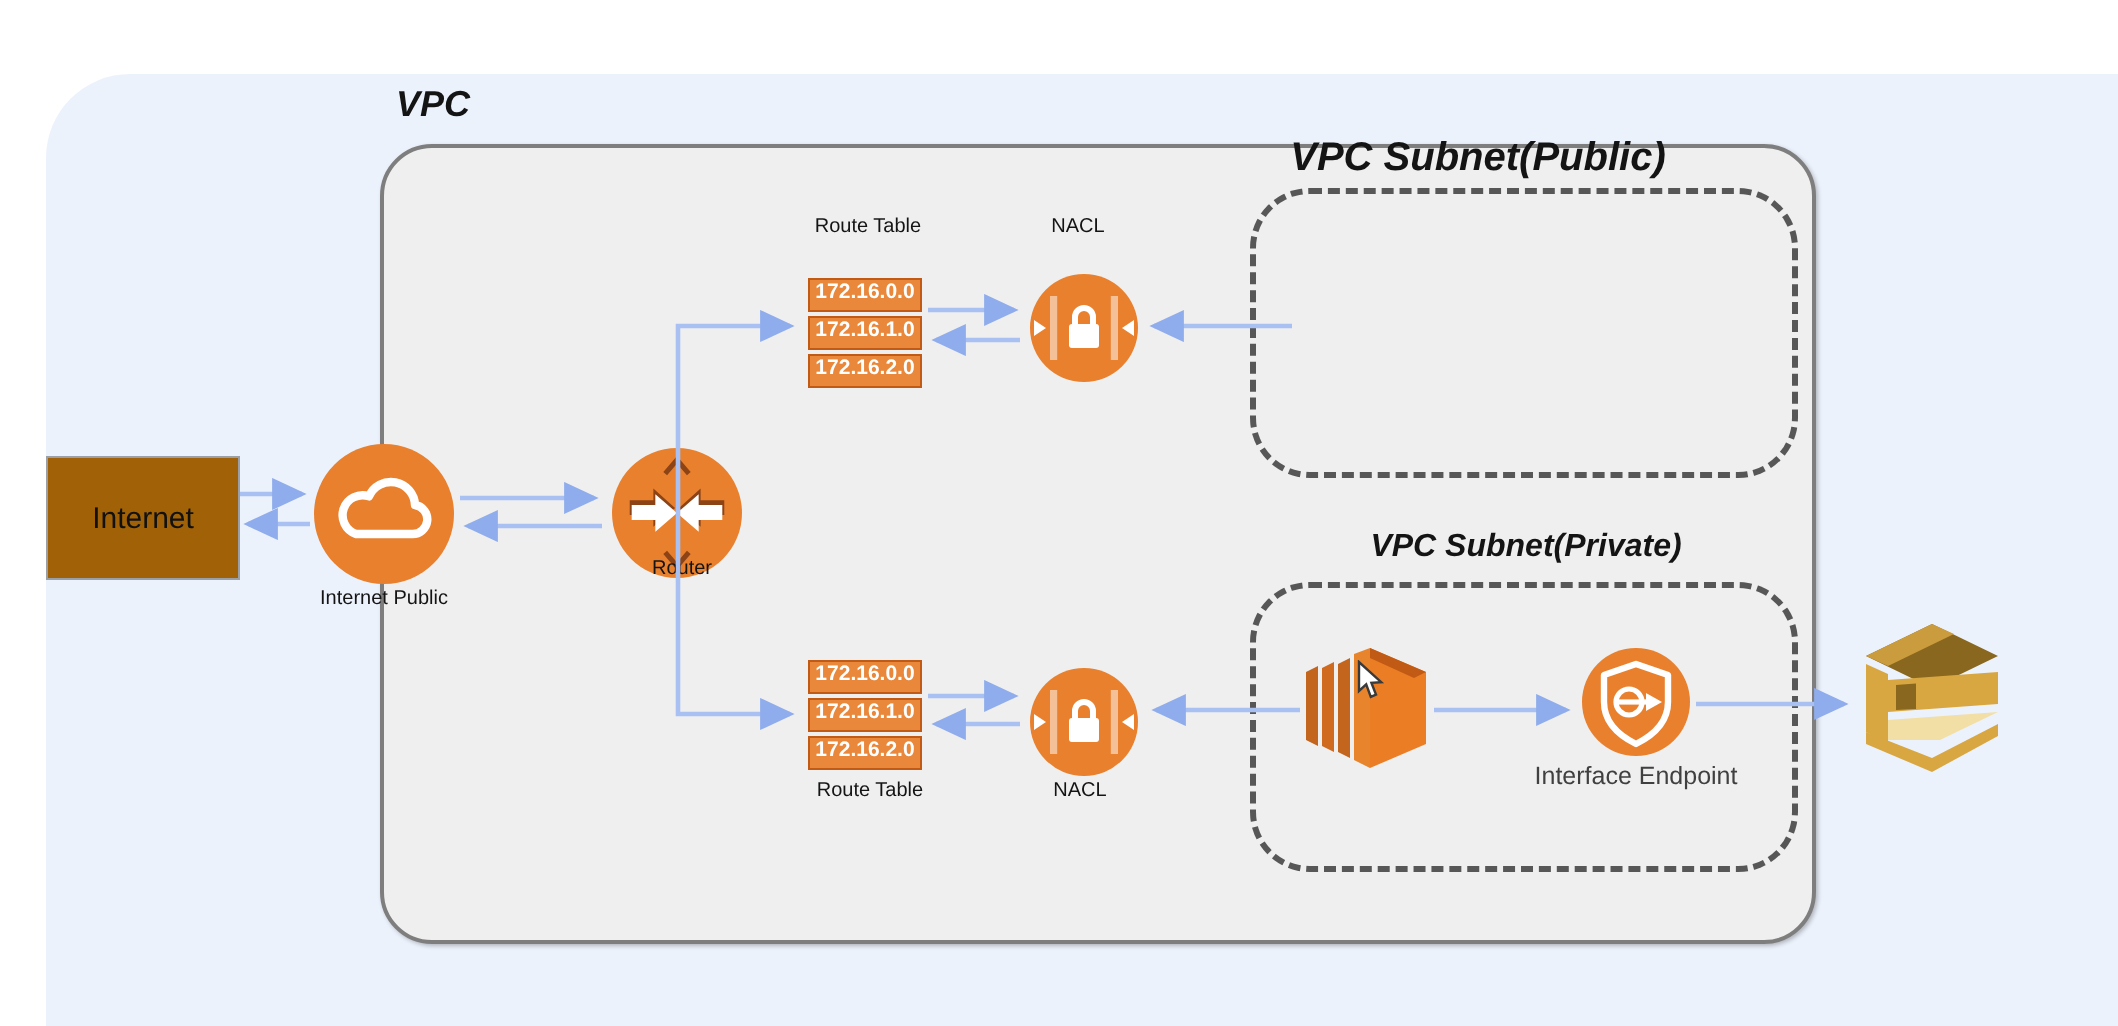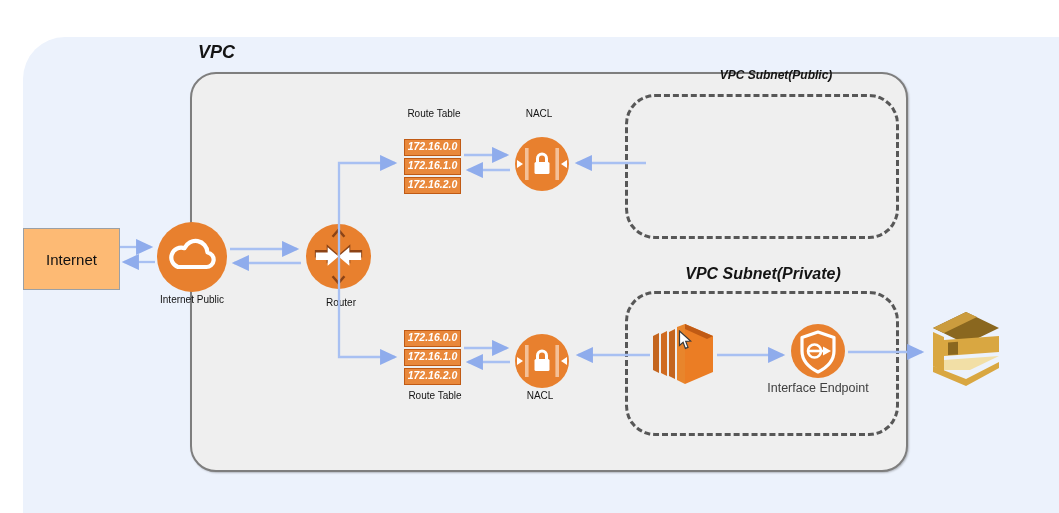--- a/index.html
+++ b/index.html
@@ -11,42 +11,42 @@
            background:#EFEFEF;border:2px solid #7E7E7E;border-radius:26px;
            box-shadow:1px 1px 2px rgba(0,0,0,.25);}
   .subnet{position:absolute;width:268px;height:139px;border:3px dashed #575757;
           border-radius:30px;}
   .subnet.public{left:625px;top:94px;}
   .subnet.private{left:625px;top:291px;}
   .lbl{position:absolute;color:#141414;white-space:nowrap;font-size:10px;}
   .lbl.b{font-weight:bold;font-style:italic;}
   .ctr{transform:translateX(-50%);}
   .internet-box{position:absolute;left:23px;top:228px;width:95px;height:60px;
-                background:#fdba74;border:1px solid #9aa0a6;display:flex;
+                background:#a16207;border:1px solid #9aa0a6;display:flex;
                 align-items:center;justify-content:center;font-size:15px;color:#111;}
   .node{position:absolute;}
-  .rt-rows{position:absolute;width:68px;font-style:italic;}
+  .rt-rows{position:absolute;width:68px;}
   .rt-row{width:57px;height:17px;box-sizing:border-box;background:#E9883B;
           border:1.5px solid #C05A14;color:#fff;font-size:10.5px;font-weight:bold;
           text-align:center;line-height:13px;margin-bottom:2px;}
   .connectors{position:absolute;left:0;top:0;pointer-events:none;}
   .ep-label{font-size:12.5px;color:#404040;}
 </style>
 </head>
 <body>
 
 <div class="canvas">
 
   <div class="panel"></div>
 
   <div class="vpc-box"></div>
   <div class="lbl b" style="left:198px;top:42px;font-size:18px;">VPC</div>
 
   <div class="subnet public"></div>
-  <div class="lbl b ctr" style="left:776px;top:68px;font-size:12px;">VPC Subnet(Public)</div>
+  <div class="lbl b ctr" style="left:739px;top:68px;font-size:20px;">VPC Subnet(Public)</div>
 
   <div class="subnet private"></div>
   <div class="lbl b ctr" style="left:763px;top:265px;font-size:16px;">VPC Subnet(Private)</div>
 
   <div class="internet-box">
     <span>Internet</span>
   </div>
 
   <div class="node" style="left:157px;top:222px;">
     <svg width="70" height="70" viewBox="0 0 70 70">
@@ -60,21 +60,21 @@
     <svg width="65" height="65" viewBox="0 0 66 66">
       <circle cx="33" cy="33" r="33" fill="#E8802E"></circle>
       <polygon points="9,26.5 21,26.5 21,20.5 32,30.5 21,40 21,34 9,34" fill="#8C4316"></polygon>
       <polygon points="10,29 22,29 22,23.5 33,33 22,42.5 22,36.5 10,36.5" fill="#ffffff"></polygon>
       <polygon points="57,26.5 45,26.5 45,20.5 34,30.5 45,40 45,34 57,34" fill="#8C4316"></polygon>
       <polygon points="56,29 44,29 44,23.5 33,33 44,42.5 44,36.5 56,36.5" fill="#ffffff"></polygon>
       <path d="M27,13 L33,6 L39,13" fill="none" stroke="#8C4316" stroke-width="2.5"></path>
       <path d="M27,53 L33,60 L39,53" fill="none" stroke="#8C4316" stroke-width="2.5"></path>
     </svg>
   </div>
-  <div class="lbl ctr" style="left:341px;top:297px;">Router</div>
+  <div class="lbl ctr" style="left:341px;top:279px;">Router</div>
 
   <div class="lbl ctr" style="left:434px;top:108px;">Route Table</div>
   <div class="rt-rows" style="left:404px;top:139px;">
     <div class="rt-row">172.16.0.0</div>
     <div class="rt-row">172.16.1.0</div>
     <div class="rt-row">172.16.2.0</div>
   </div>
 
   <div class="lbl ctr" style="left:539px;top:108px;">NACL</div>
   <div class="node" style="left:515px;top:137px;">

